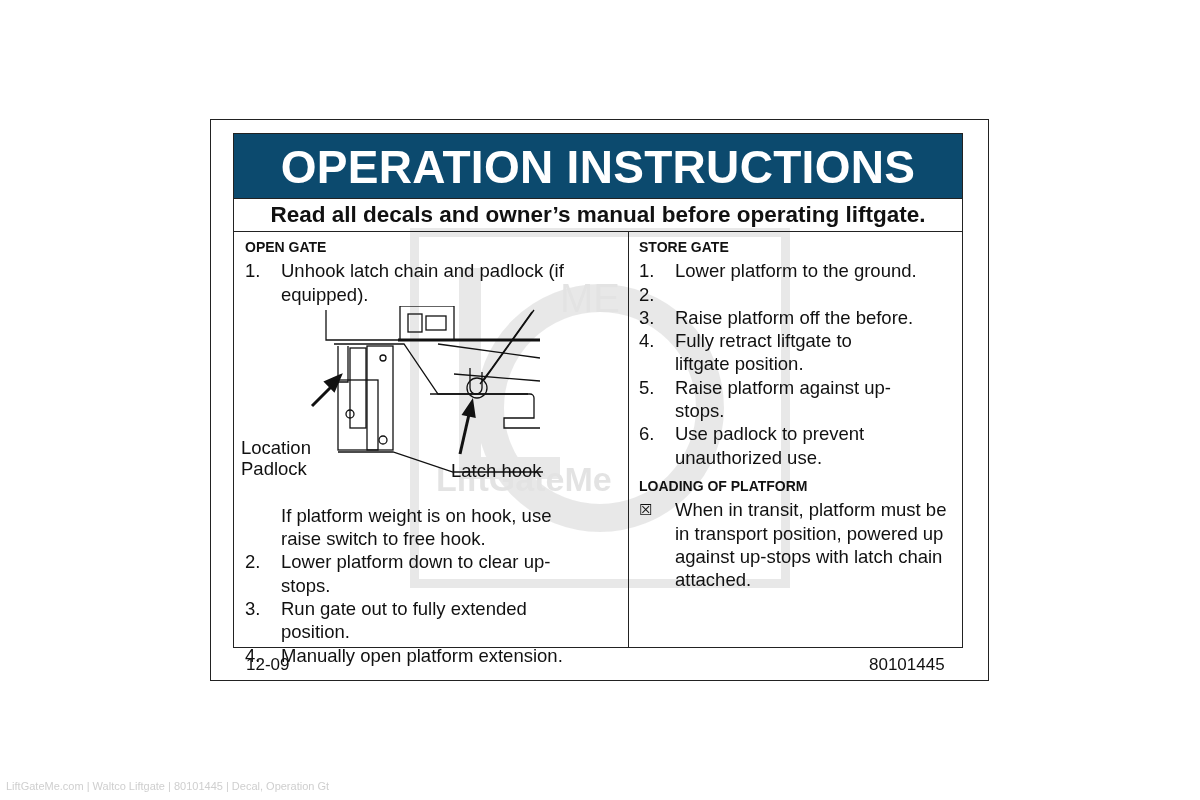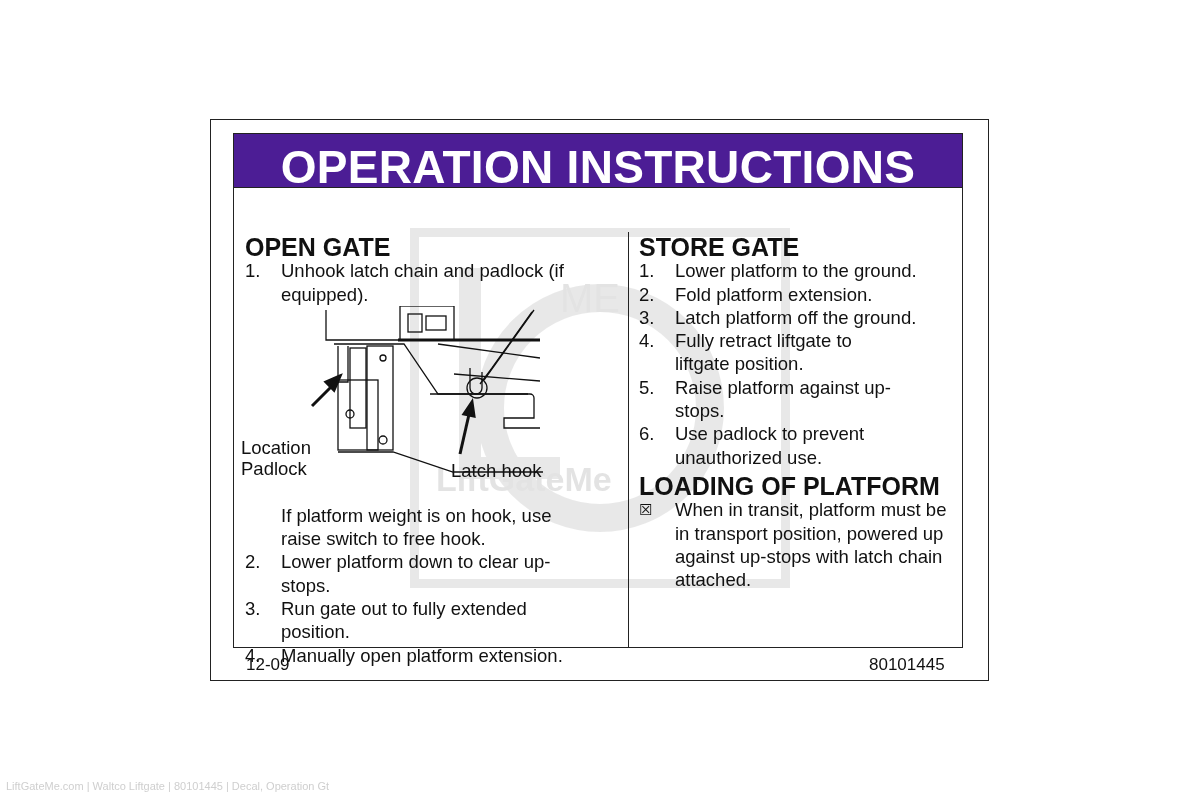--- a/index.html
+++ b/index.html
@@ -1,26 +1,26 @@
 <!DOCTYPE html>
 <html><head>
 <meta charset="utf-8">
 <style>
   html, body { margin:0; padding:0; }
   body { width:1200px; height:800px; background:#ffffff; position:relative; overflow:hidden;
          font-family:"Liberation Sans", sans-serif; color:#111; }
   .outer { position:absolute; left:210px; top:119px; width:779px; height:562px; border:1px solid #222; box-sizing:border-box; }
   .decal { position:absolute; left:233px; top:133px; width:730px; height:515px; border:1.5px solid #222; box-sizing:border-box; }
-  .banner { position:absolute; left:0; top:0; width:100%; height:54px; background:#4c1d95; color:#fff;
+  .banner { position:absolute; left:0; top:0; width:100%; height:65px; background:#0c4a6e; color:#fff;
             font-weight:bold; font-size:46px; text-align:center; line-height:66px; letter-spacing:0.3px; border-bottom:1.5px solid #222; box-sizing:border-box;}
   .subtitle { position:absolute; left:0; top:65px; width:100%; height:33px; font-weight:bold; font-size:22.5px; text-align:center; line-height:32px; border-bottom:1.5px solid #222; box-sizing:border-box;}
   .col { position:absolute; top:98px; bottom:0; box-sizing:border-box; font-size:18.5px; line-height:23.3px; }
   .col.left { left:0; width:395px; border-right:1.5px solid #222; padding:4px 0 0 11px; }
   .col.right { left:395px; right:0; padding:4px 0 0 10px; }
-  .h { font-weight:bold; font-size:25px; }
+  .h { font-weight:bold; font-size:14px; }
   .li { display:flex; }
   .num { width:36px; flex:none; }
   .txt { flex:1; padding-right:8px; }
   .note { padding-left:36px; }
   .figure { position:relative; height:190px; margin-left:-11px; }
   .figure svg { position:absolute; left:0; top:0; }
   .lbl { position:absolute; font-size:18.5px; line-height:23px; }
   .footer-left { position:absolute; left:246px; top:655px; font-size:17px;text-align:right; }
   .footer-right { position:absolute; left:869px; top:655px; font-size:17px; }
   .watermark { position:absolute; left:410px; top:228px; width:380px; height:360px; pointer-events:none; opacity:0.16; }
@@ -38,20 +38,21 @@
     <rect x="0" y="0" width="380" height="360" fill="none" stroke="#777" stroke-width="18"></rect>
     <path d="M60 40 v200 h90" fill="none" stroke="#777" stroke-width="22"></path>
     <circle cx="190" cy="180" r="110" fill="none" stroke="#777" stroke-width="28"></circle>
   </svg>
   <div class="wm-text" style="left:150px;top:48px;font-weight:normal;font-size:40px;text-align:right;">ME</div>
   <div class="wm-text" style="left:26px;top:232px;">LiftGateMe</div>
 </div>
 
 <div class="decal">
   <div class="banner">OPERATION INSTRUCTIONS</div>
+  <div class="subtitle">Read all decals and owner’s manual before operating liftgate.</div>
 
   <div class="col left">
     <div class="h">OPEN GATE</div>
     <div class="li">
       <span class="num">1.</span>
       <span class="txt">Unhook latch chain and padlock (if equipped).</span>
     </div>
 
     <div class="figure">
       <svg width="395" height="190">
@@ -106,25 +107,24 @@
   </div>
 
   <div class="col right">
     <div class="h">STORE GATE</div>
     <div class="li">
         <span class="num">1.</span>
         <span class="txt">Lower platform to the ground.</span>
       </div>
     <div class="li">
         <span class="num">2.</span>
-        <span class="txt">Fold platform extension.</span>
       </div>
     <div class="li">
         <span class="num">3.</span>
-        <span class="txt">Latch platform off the ground.</span>
+        <span class="txt">Raise platform off the before.</span>
       </div>
     <div class="li">
         <span class="num">4.</span>
         <span class="txt" style="padding-right:60px;">Fully retract liftgate to liftgate position.</span>
       </div>
     <div class="li">
         <span class="num">5.</span>
         <span class="txt" style="padding-right:40px;">Raise platform against up-stops.</span>
       </div>
     <div class="li">

